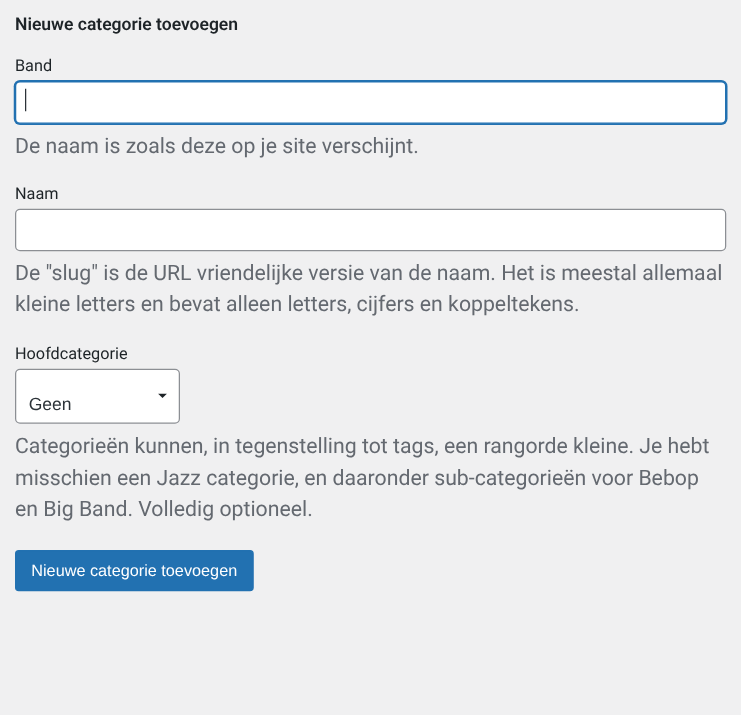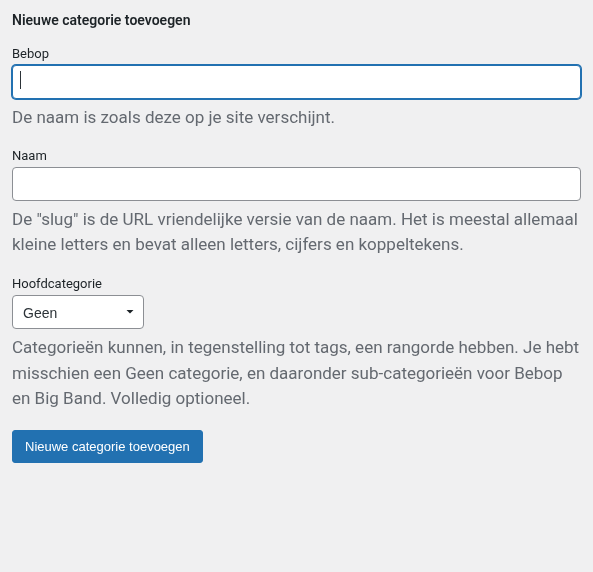--- a/index.html
+++ b/index.html
@@ -48,21 +48,21 @@
       border-color: #2271b1;
       box-shadow: 0 0 0 1px #2271b1;
     }
     .select-wrapper {
       position: relative;
       display: inline-block;
       width: 132px;
     }
     .select-input {
       width: 100%;
-      padding: 6px 28px 4px 10px;
+      padding: 16px 28px 4px 10px;
       font-size: 14px;
       line-height: 1.6;
       border: 1px solid #8c8f94;
       border-radius: 4px;
       background: #fff;
       color: #2c3338;
       appearance: none;
       -webkit-appearance: none;
       cursor: pointer;
     }
@@ -119,21 +119,21 @@
       position: relative;
     }
   </style>
 </head>
 <body>
 
 <div class="form-container">
   <h2 class="form-title">Nieuwe categorie toevoegen</h2>
 
   <div class="form-field">
-    <label class="field-label">Bebop</label>
+    <label class="field-label">Band</label>
     <div class="input-wrapper">
       <input type="text" class="text-input focused" value="" style="">
       <div class="cursor-line"></div>
     </div>
     <p class="help-text">De naam is zoals deze op je site verschijnt.</p>
   </div>
 
   <div class="form-field">
     <label class="field-label">Naam</label>
     <input type="text" class="text-input" value="" style="">
@@ -145,18 +145,18 @@
     <div class="select-wrapper">
       <select class="select-input">
         <option>Geen</option>
       </select>
       <span class="select-icon">
         <svg width="14" height="14" viewBox="0 0 20 20" fill="#1d2327">
           <path d="M5 7l5 5 5-5"></path>
         </svg>
       </span>
     </div>
-    <p class="help-text">Categorieën kunnen, in tegenstelling tot tags, een rangorde hebben. Je hebt misschien een Geen categorie, en daaronder sub-categorieën voor Bebop en Big Band. Volledig optioneel.</p>
+    <p class="help-text">Categorieën kunnen, in tegenstelling tot tags, een rangorde kleine. Je hebt misschien een Jazz categorie, en daaronder sub-categorieën voor Bebop en Big Band. Volledig optioneel.</p>
   </div>
 
 
   <button class="submit-button">Nieuwe categorie toevoegen</button>
 </div>
 
 </body></html>

